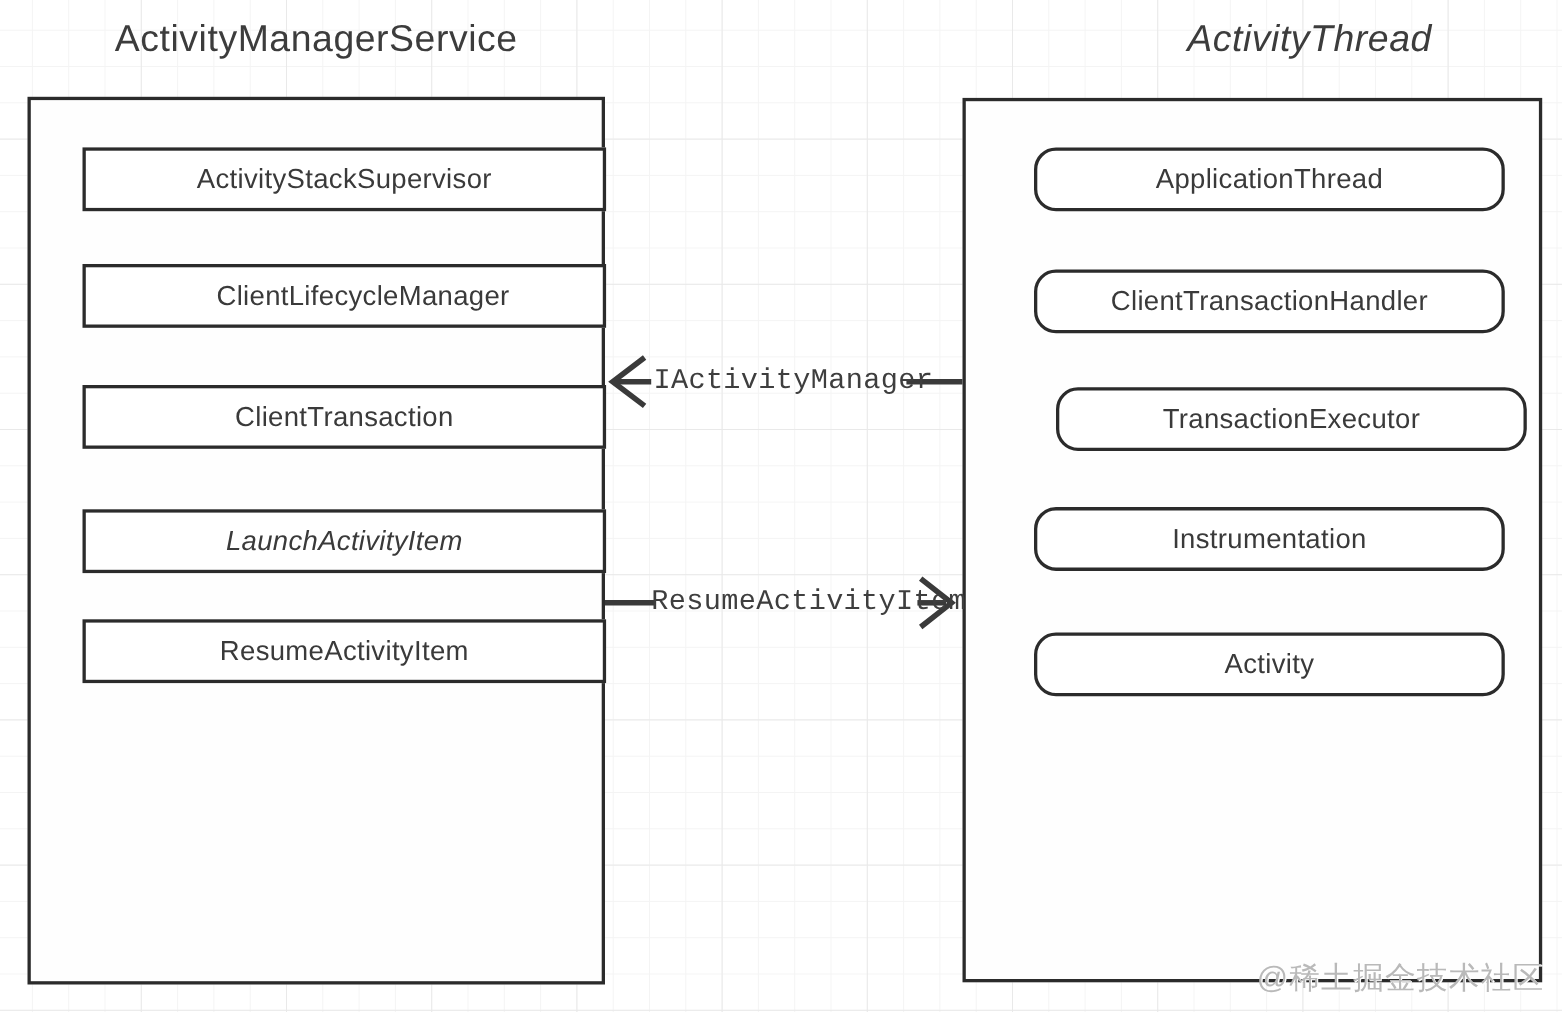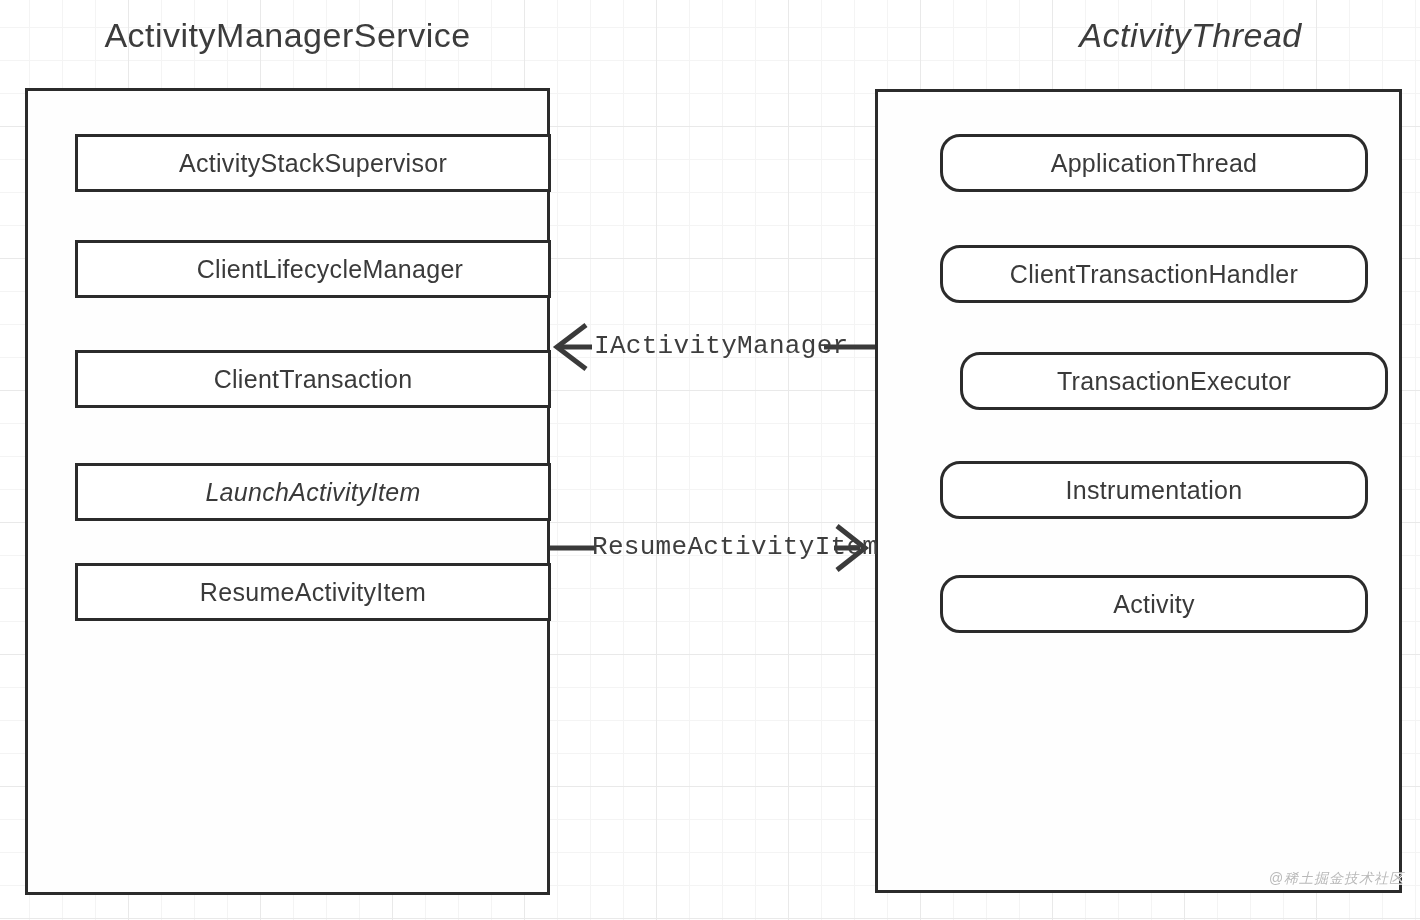--- a/index.html
+++ b/index.html
@@ -67,26 +67,25 @@
     font-size: 26px;
     color: #3e3e3e;
     white-space: nowrap;
     letter-spacing: 0.3px;
     font-family: Liberation Mono, monospace;
   }
   .watermark {
     position: absolute;
     top: 870px;
     right: 16px;
-    font-size: 14px;
+    font-size: 28px;
     color: #b9b9b9;
     text-shadow: 1px 1px 0 #ffffff;
     letter-spacing: 1px;
     z-index: 5;
-    font-style: italic;
   }
 </style>
 </head>
 <body>
 
 <div id="stage">
 
   <div class="panel-title" style="left:25px; top:16px; width:525px;">ActivityManagerService</div>
   <div class="panel-title" style="left:927px; top:16px; width:527px;font-style:italic;">ActivityThread</div>
 

